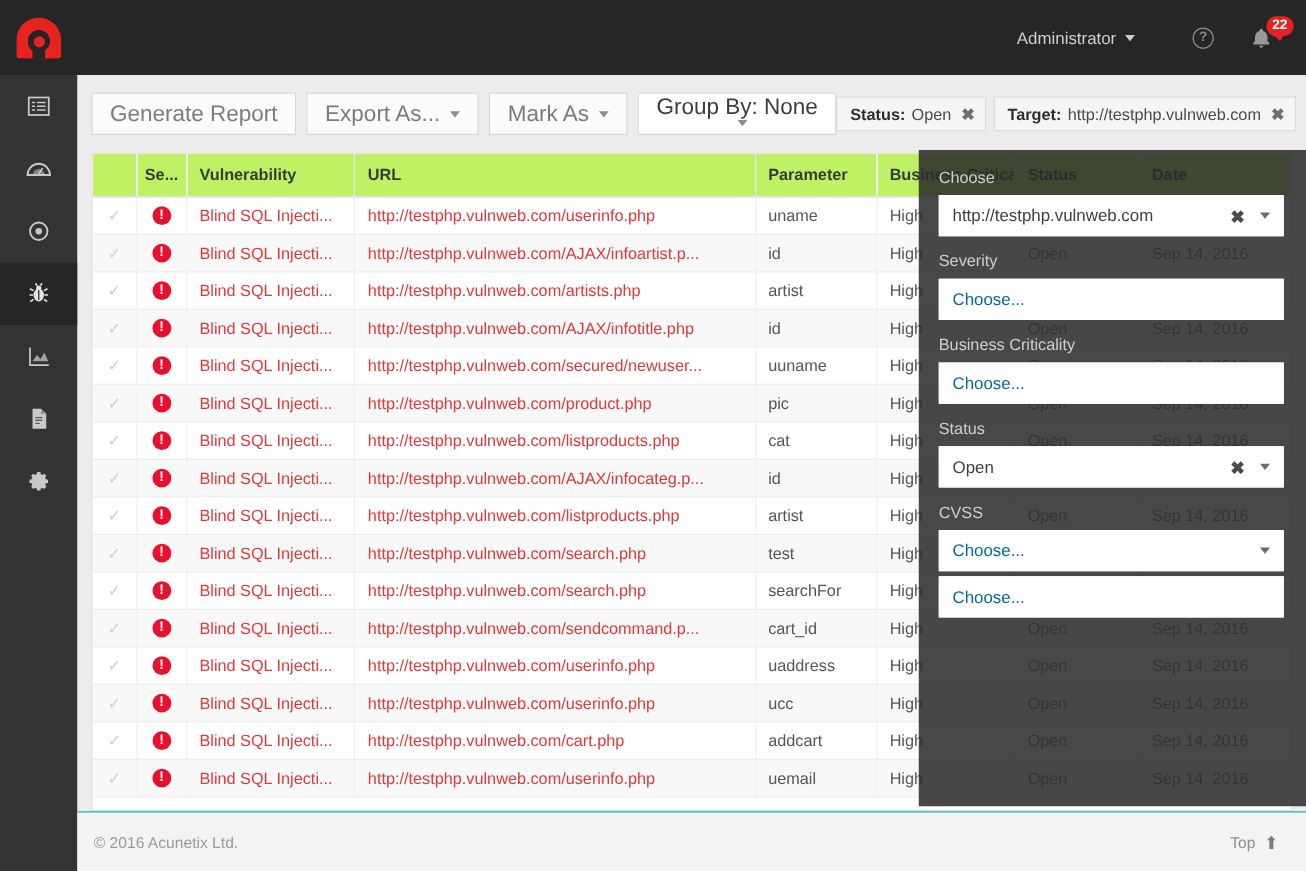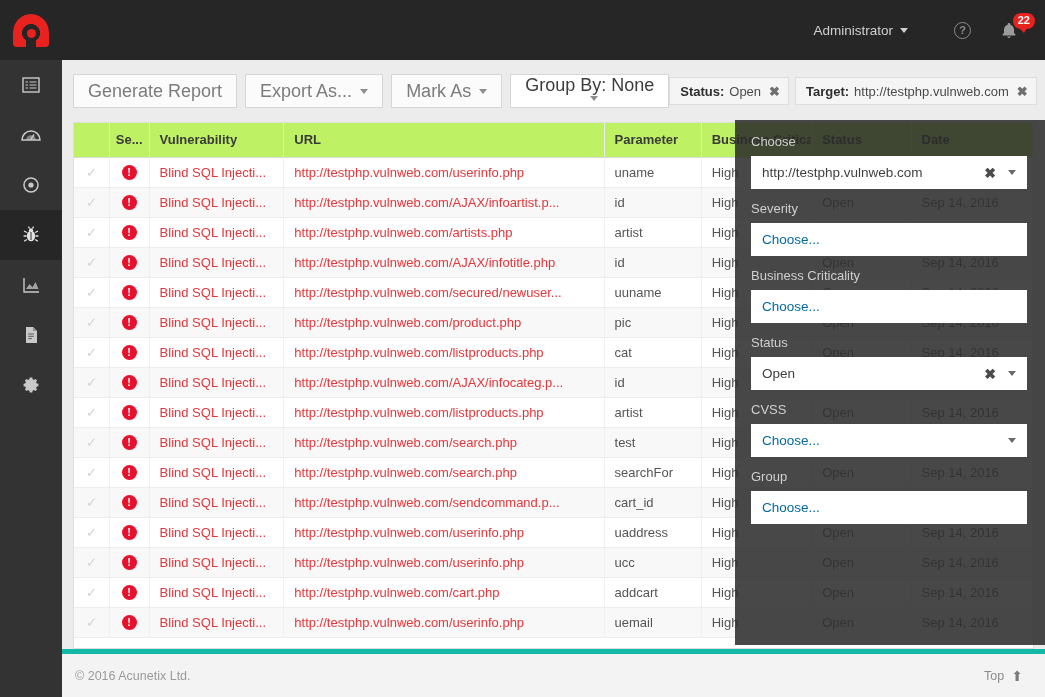--- a/index.html
+++ b/index.html
@@ -146,21 +146,21 @@
     background: #e8112d; color: #fff; font-size: 11px; font-weight: bold;
     line-height: 15px; text-align: center; vertical-align: middle;
   }
   .lnk { color: #e0383c; cursor: pointer; }
   .vlnk { color: #e0383c; cursor: pointer; }
   .muted { color: #6b6b6b; }
 
   
   .footer {
     position: absolute; left: 0; bottom: 0; width: 983px; height: 48px;
-    background: #f3f3f3; border-top: 5px solid #14b8a6;
+    background: #f3f3f3; border-top: 1px solid #14b8a6;
     display: flex; align-items: center; padding: 0 22px 0 13px;
     font-size: 12.5px; color: #9a9a9a;
   }
   .footer .top-link { margin-left: auto; color: #8c8c8c; cursor: pointer; display: flex; align-items: center; gap: 7px; }
   .up-arrow { color: #7c7c7c; font-size: 14px; }
 
   
   .filter-panel {
     position: absolute; left: 735px; top: 120px; width: 310px; height: 525px;
     background: rgba(42,42,42,0.86);
@@ -512,19 +512,18 @@
       <div class="fp-field">
         <span class="fp-val">Open</span>
         <span class="fp-clear">✖</span>
         <span class="fp-caret"></span>
       </div>
       <div class="fp-label">CVSS</div>
       <div class="fp-field">
         <span class="fp-ph">Choose...</span>
         <span class="fp-caret"></span>
       </div>
-      <div class="fp-label">Group</div>
       <div class="fp-field">
         <span class="fp-ph">Choose...</span>
       </div>
     </div>
 
 </div>
 
 </body></html>

